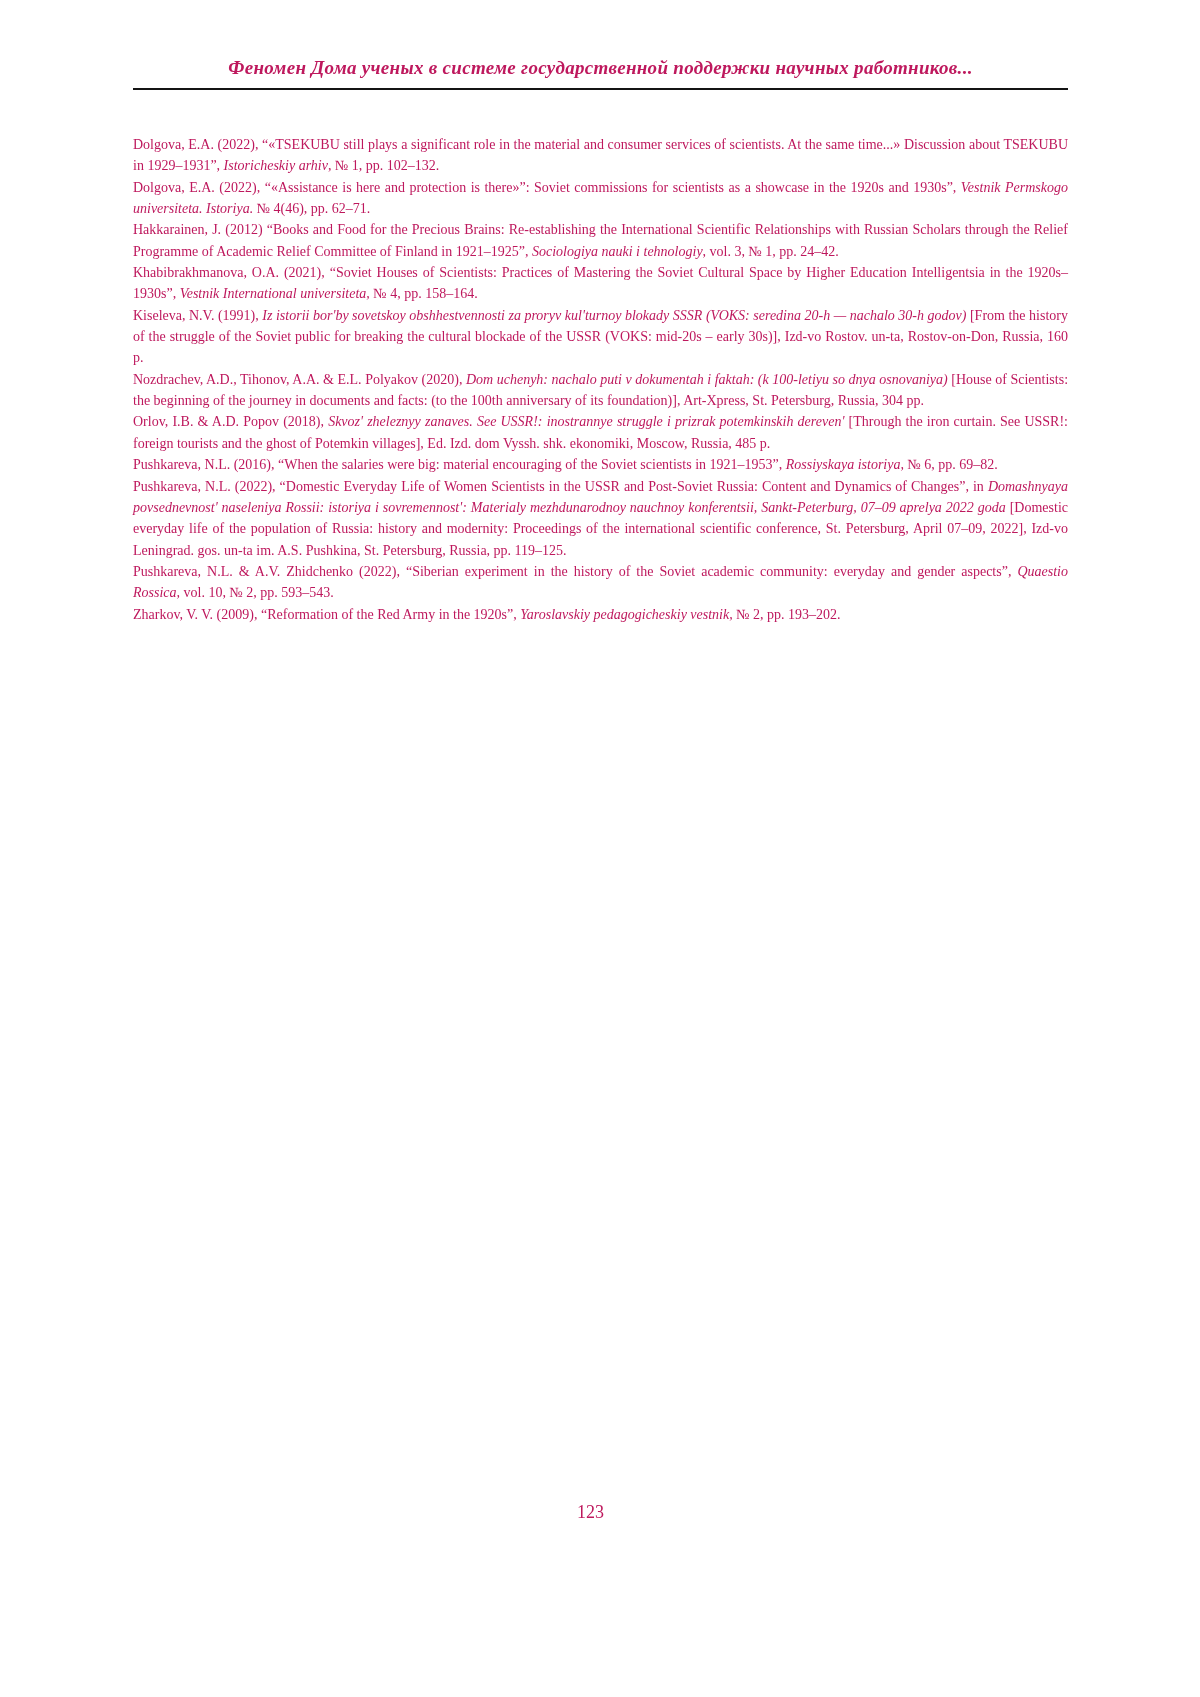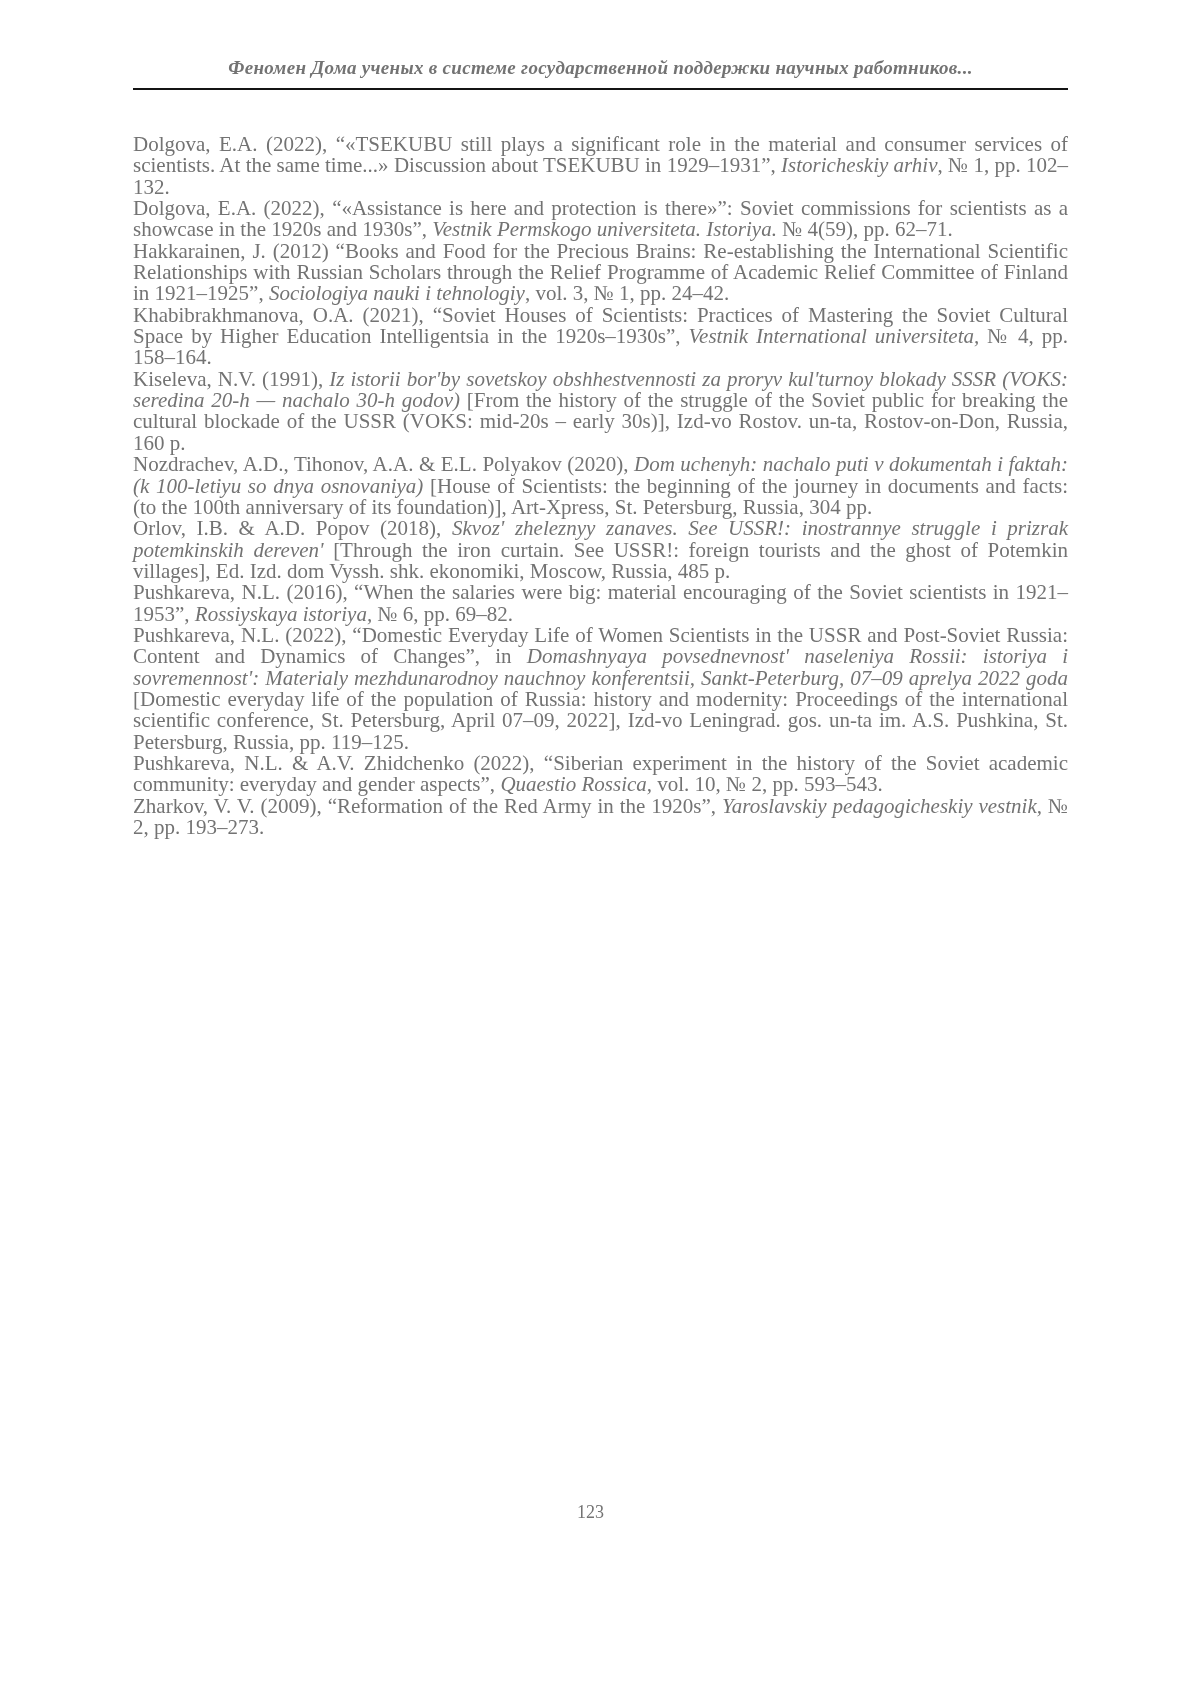--- a/index.html
+++ b/index.html
@@ -7,21 +7,21 @@
     padding: 0;
     background: #e8e8e8;
   }
   .page {
     position: relative;
     width: 1200px;
     height: 1697px;
     margin: 0 auto;
     background: #ffffff;
     font-family: "Liberation Serif", serif;
-    color: #737373;
+    color: #be185d;
     overflow: hidden;
   }
   .running-header {
     position: absolute;
     top: 56px;
     left: 133px;
     width: 935px;
     text-align: center;
   }
   .header-text {
@@ -35,21 +35,21 @@
     margin-top: 8px;
     border: 0;
     border-top: 2px solid #141414;
     width: 100%;
   }
   .references {
     position: absolute;
     top: 134px;
     left: 133px;
     width: 935px;
-    font-size: 21px;
+    font-size: 14px;
     line-height: 21.35px;
     text-align: justify;
     text-justify: inter-word;
   }
   .ref {
     margin: 0;
     padding: 0;
   }
   .it {
     font-style: italic;
@@ -68,27 +68,27 @@
 
 <div class="page">
 
   <div class="running-header">
     <div class="header-text">Феномен Дома ученых в системе государственной поддержки научных работников...</div>
     <hr class="header-rule">
   </div>
 
   <div class="references">
       <p class="ref"><span>Dolgova, E.A. (2022), “«TSEKUBU still plays a significant role in the material and consumer services of scientists. At the same time...» Discussion about TSEKUBU in 1929–1931”, </span><span class="it">Istoricheskiy arhiv</span><span>, № 1, pp. 102–132.</span></p>
-      <p class="ref"><span>Dolgova, E.A. (2022), “«Assistance is here and protection is there»”: Soviet commissions for scientists as a showcase in the 1920s and 1930s”, </span><span class="it">Vestnik Permskogo universiteta. Istoriya.</span><span> № 4(59), pp. 62–71.</span></p>
+      <p class="ref"><span>Dolgova, E.A. (2022), “«Assistance is here and protection is there»”: Soviet commissions for scientists as a showcase in the 1920s and 1930s”, </span><span class="it">Vestnik Permskogo universiteta. Istoriya.</span><span> № 4(46), pp. 62–71.</span></p>
       <p class="ref"><span>Hakkarainen, J. (2012) “Books and Food for the Precious Brains: Re-establishing the International Scientific Relationships with Russian Scholars through the Relief Programme of Academic Relief Committee of Finland in 1921–1925”, </span><span class="it">Sociologiya nauki i tehnologiy</span><span>, vol. 3, № 1, pp. 24–42.</span></p>
       <p class="ref"><span>Khabibrakhmanova, O.A. (2021), “Soviet Houses of Scientists: Practices of Mastering the Soviet Cultural Space by Higher Education Intelligentsia in the 1920s–1930s”, </span><span class="it">Vestnik International universiteta,</span><span> № 4, pp. 158–164.</span></p>
       <p class="ref"><span>Kiseleva, N.V. (1991), </span><span class="it">Iz istorii bor'by sovetskoy obshhestvennosti za proryv kul'turnoy blokady SSSR (VOKS: seredina 20-h — nachalo 30-h godov) </span><span>[From the history of the struggle of the Soviet public for breaking the cultural blockade of the USSR (VOKS: mid-20s – early 30s)], Izd-vo Rostov. un-ta, Rostov-on-Don, Russia, 160 p.</span></p>
       <p class="ref"><span>Nozdrachev, A.D., Tihonov, A.A. &amp; E.L. Polyakov (2020), </span><span class="it">Dom uchenyh: nachalo puti v dokumentah i faktah: (k 100-letiyu so dnya osnovaniya) </span><span>[House of Scientists: the beginning of the journey in documents and facts: (to the 100th anniversary of its foundation)], Art-Xpress, St. Petersburg, Russia, 304 pp.</span></p>
       <p class="ref"><span>Orlov, I.B. &amp; A.D. Popov (2018), </span><span class="it">Skvoz' zheleznyy zanaves. See USSR!: inostrannye struggle i prizrak potemkinskih dereven' </span><span>[Through the iron curtain. See USSR!: foreign tourists and the ghost of Potemkin villages], Ed. Izd. dom Vyssh. shk. ekonomiki, Moscow, Russia, 485 p.</span></p>
       <p class="ref"><span>Pushkareva, N.L. (2016), “When the salaries were big: material encouraging of the Soviet scientists in 1921–1953”, </span><span class="it">Rossiyskaya istoriya,</span><span> № 6, pp. 69–82.</span></p>
       <p class="ref"><span>Pushkareva, N.L. (2022), “Domestic Everyday Life of Women Scientists in the USSR and Post-Soviet Russia: Content and Dynamics of Changes”, in </span><span class="it">Domashnyaya povsednevnost' naseleniya Rossii: istoriya i sovremennost': Materialy mezhdunarodnoy nauchnoy konferentsii, Sankt-Peterburg, 07–09 aprelya 2022 goda </span><span>[Domestic everyday life of the population of Russia: history and modernity: Proceedings of the international scientific conference, St. Petersburg, April 07–09, 2022], Izd-vo Leningrad. gos. un-ta im. A.S. Pushkina, St. Petersburg, Russia, pp. 119–125.</span></p>
       <p class="ref"><span>Pushkareva, N.L. &amp; A.V. Zhidchenko (2022), “Siberian experiment in the history of the Soviet academic community: everyday and gender aspects”, </span><span class="it">Quaestio Rossica,</span><span> vol. 10, № 2, pp. 593–543.</span></p>
-      <p class="ref"><span>Zharkov, V. V. (2009), “Reformation of the Red Army in the 1920s”, </span><span class="it">Yaroslavskiy pedagogicheskiy vestnik,</span><span> № 2, pp. 193–273.</span></p>
+      <p class="ref"><span>Zharkov, V. V. (2009), “Reformation of the Red Army in the 1920s”, </span><span class="it">Yaroslavskiy pedagogicheskiy vestnik,</span><span> № 2, pp. 193–202.</span></p>
     </div>
 
   <div class="page-number">123</div>
 
 </div>
 
 </body></html>

